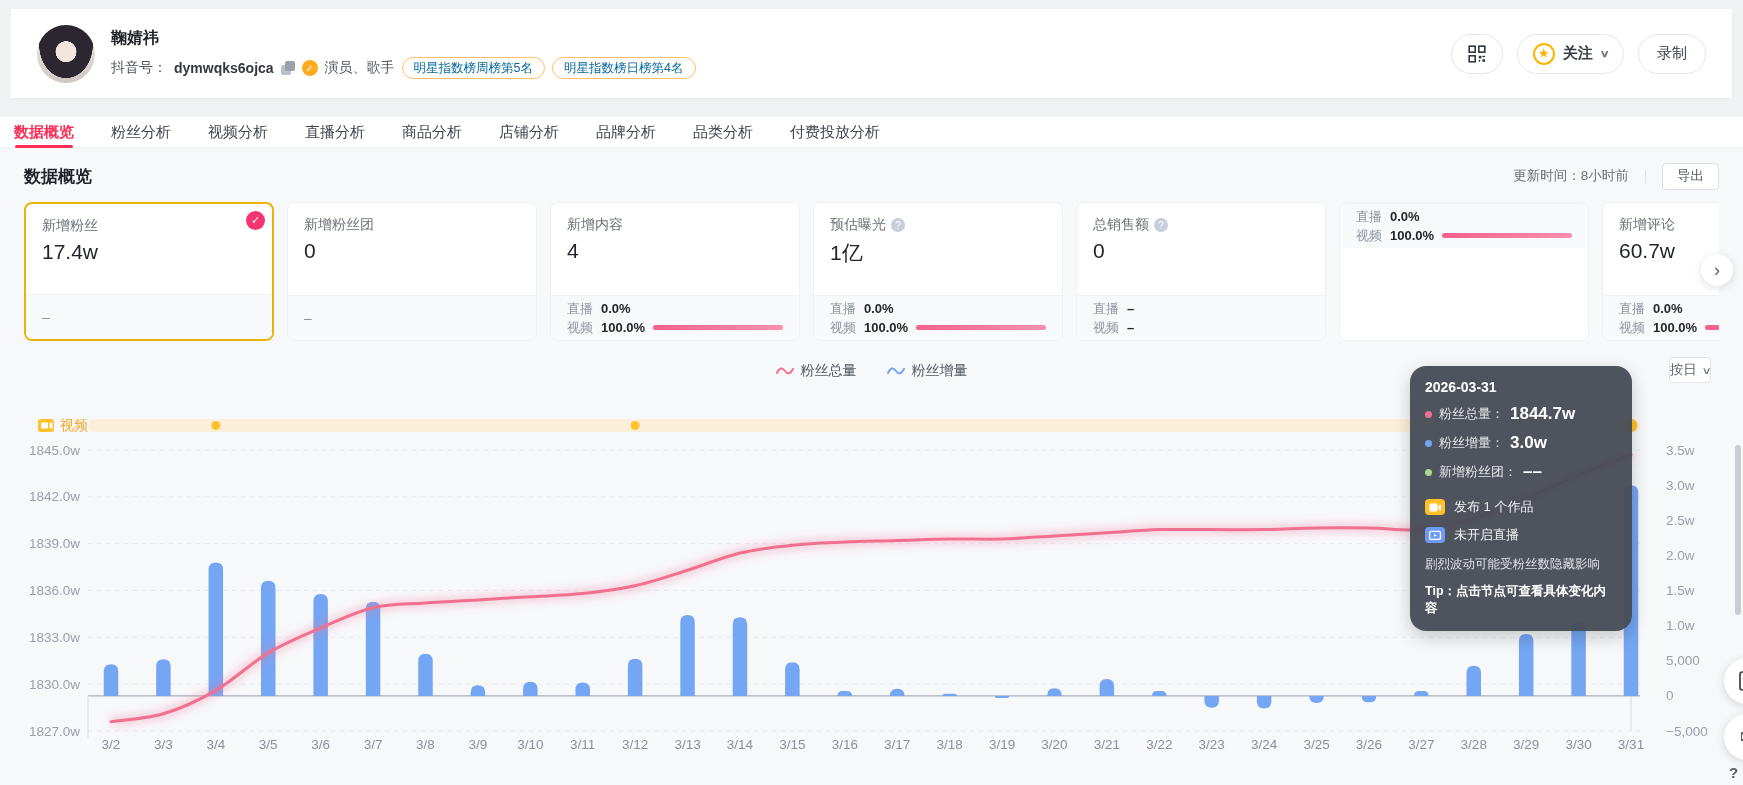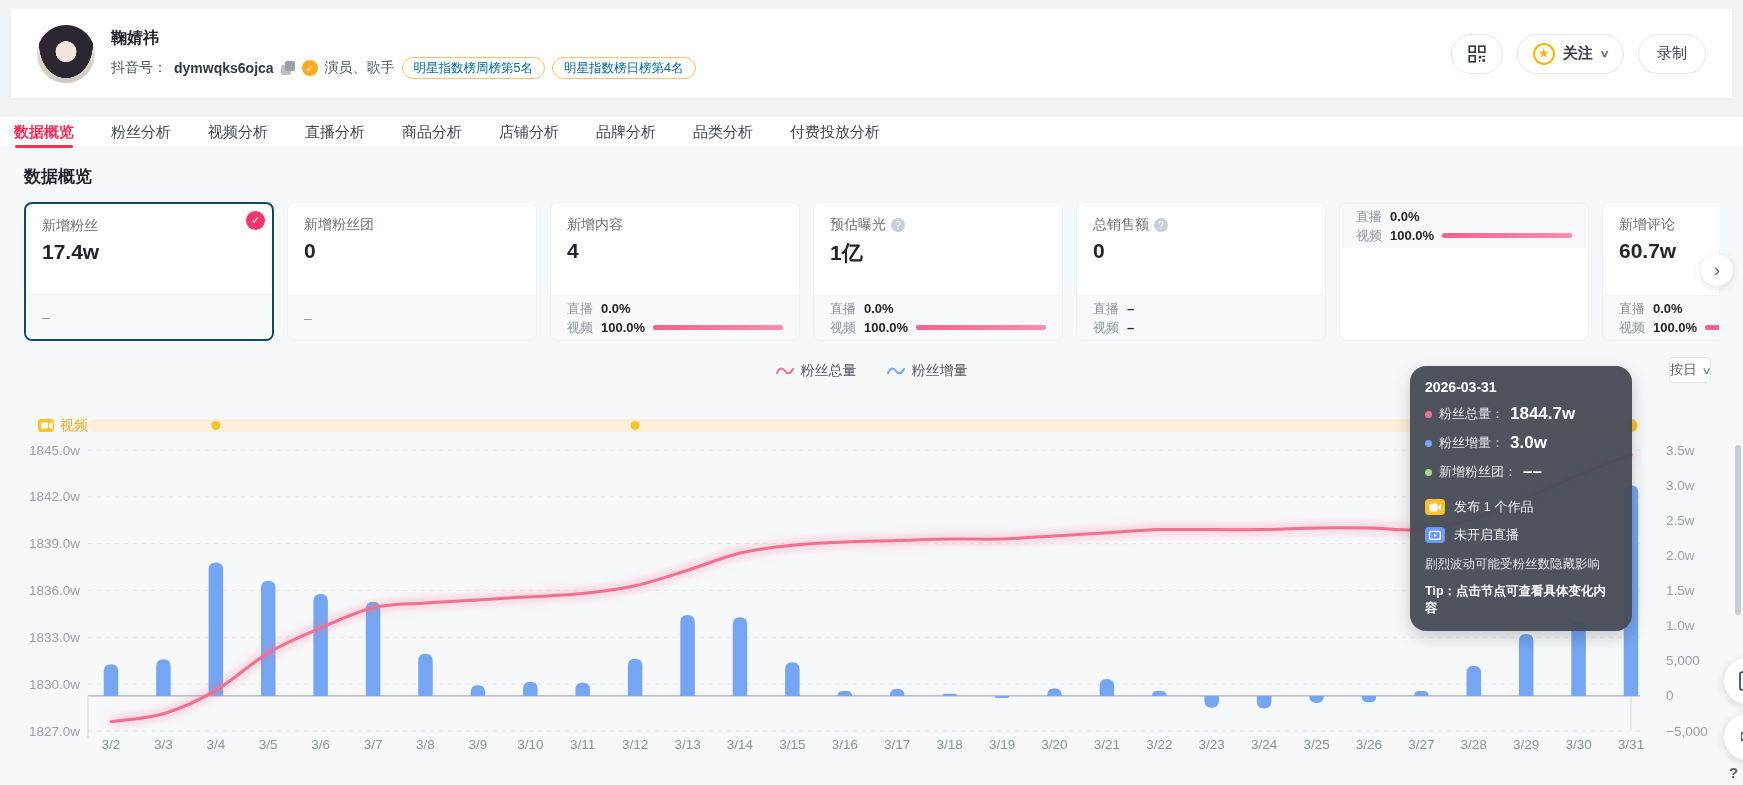--- a/index.html
+++ b/index.html
@@ -42,25 +42,25 @@
   .sec-head{margin-top:14px;height:28px;display:flex;align-items:center}
   .sec-title{font-size:17px;font-weight:700;color:#1F2329}
   .sec-right{margin-left:auto;display:flex;align-items:center;gap:10px;font-size:13.5px;color:#6A7077}
   .vdiv{color:#D9DCE0}
   .btn-outline{height:27px;padding:0 14px;border:1px solid #DCDFE4;border-radius:4px;background:#fff;font-size:13.5px;color:#555B64;display:flex;align-items:center;cursor:pointer}
 
   
   .cards-wrap{position:relative;margin-top:12px}
   .cards{display:flex;gap:13px;overflow:hidden;height:139px}
   .card{flex:0 0 250px;background:#fff;border-radius:8px;border:1px solid #F0F1F4;display:flex;flex-direction:column;position:relative;overflow:hidden;cursor:pointer}
-  .card.selected{border:2px solid #0c4a6e}
+  .card.selected{border:2px solid #eab308}
   .card-top{padding:13px 16px 0;flex:1}
   .card-title{font-size:14px;color:#6B7077;display:flex;gap:5px;align-items:center}
   .help{width:14px;height:14px;border-radius:50%;background:#C7CDD9;color:#fff;font-size:10px;display:inline-flex;align-items:center;justify-content:center;flex:none}
-  .card-value{margin-top:5px;font-size:21px;font-weight:700;color:#22252A}
+  .card-value{margin-top:5px;font-size:21px;font-weight:400;color:#22252A}
   .check{position:absolute;top:7px;right:7px;width:19px;height:19px;border-radius:50%;background:#F5356F;color:#fff;font-size:11px;font-weight:700;display:flex;align-items:center;justify-content:center}
   .card-bottom{height:45px;background:#F8F9FB;border-top:1px solid #F1F2F5;padding:5px 16px;display:flex;flex-direction:column;justify-content:center;gap:3px;font-size:13px}
   .crow{display:flex;align-items:center;gap:8px;line-height:16px}
   .crow .lab{color:#8F959E}
   .crow .val{color:#23262B;font-weight:700}
   .crow .bar{flex:1;height:5px;border-radius:3px;background:linear-gradient(90deg,#F4618D,#F98FB0)}
   .dash{color:#8F959E;font-size:14px}
   .chev{position:absolute;top:52px;right:-14px;width:32px;height:32px;border-radius:50%;background:#fff;box-shadow:0 2px 8px rgba(31,35,41,.14);display:flex;align-items:center;justify-content:center;font-size:18px;color:#585E68;cursor:pointer;z-index:3}
 
   
@@ -150,20 +150,25 @@
       <div class="tab">商品分析</div>
       <div class="tab">店铺分析</div>
       <div class="tab">品牌分析</div>
       <div class="tab">品类分析</div>
       <div class="tab">付费投放分析</div>
     </nav>
 
   <main>
     <div class="sec-head">
       <h2 class="sec-title">数据概览</h2>
+      <div class="sec-right">
+        <span>更新时间：8小时前</span>
+        <span class="vdiv">｜</span>
+        <button class="btn-outline">导出</button>
+      </div>
     </div>
 
     <div class="cards-wrap">
       <div class="cards" id="cards">
           <div class="card selected">
             <div class="card-top">
               <div class="card-title">新增粉丝</div>
               <div class="card-value">17.4w</div>
             </div>
             <span class="check">✓</span>

